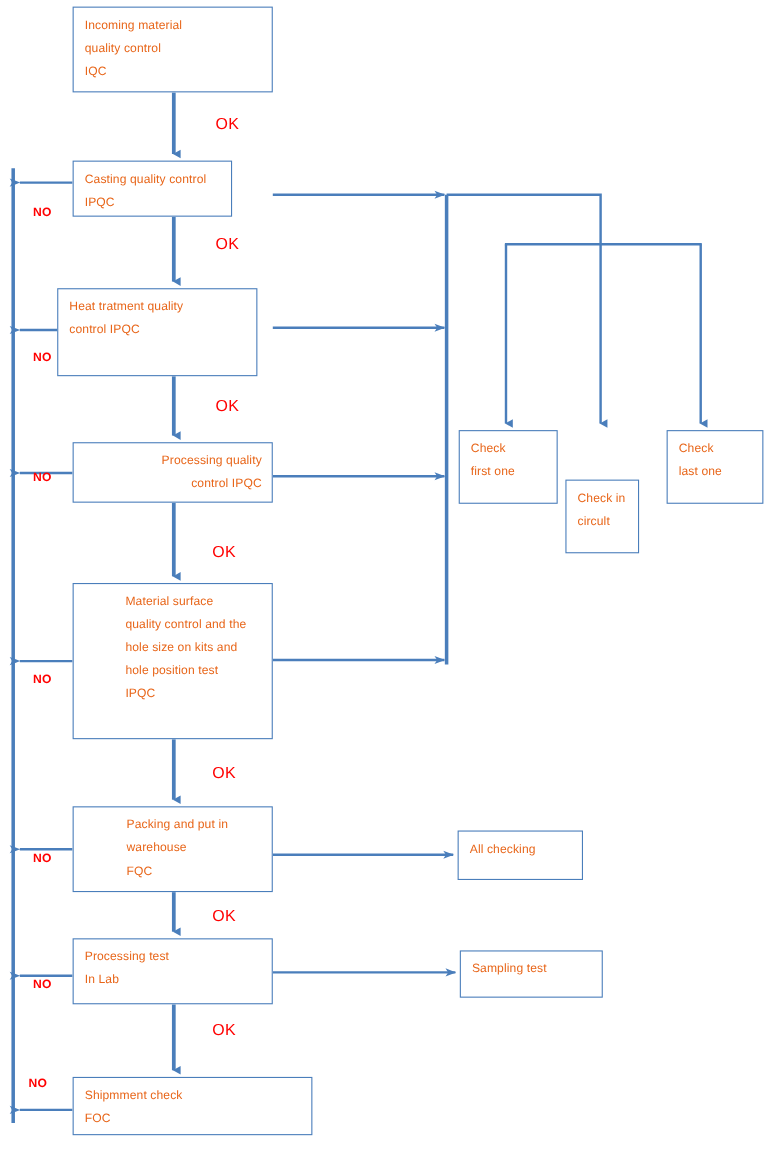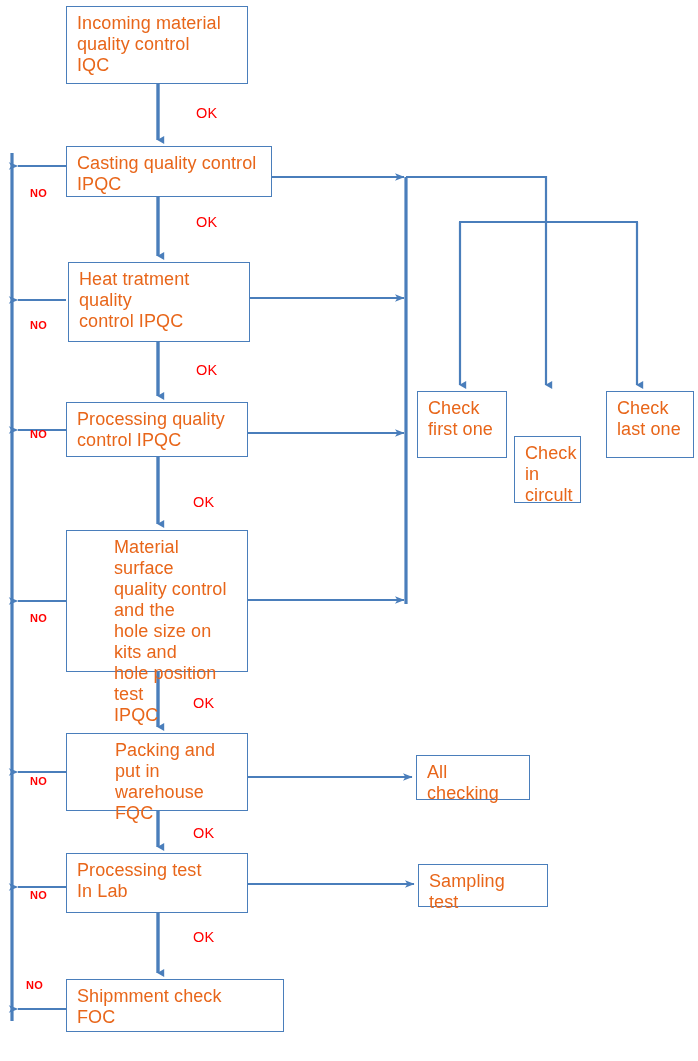--- a/index.html
+++ b/index.html
@@ -20,21 +20,21 @@
     top: 0;
     width: 698px;
     height: 1061px;
   }
   .node-box {
     position: absolute;
     box-sizing: border-box;
     border: 1px solid #4a7ebb;
     background: #ffffff;
     color: #e8661a;
-    font-size: 18px;
+    font-size: 11px;
     line-height: 21px;
     padding: 6px 9px 4px 10px;
     white-space: pre-line;
     letter-spacing: 0.1px;
   }
   .edge-label {
     position: absolute;
     color: #ff0000;
     font-size: 11px;
     font-weight: bold;
@@ -113,25 +113,25 @@
     <line class="wire" x1="459" y1="222" x2="638" y2="222"></line>
     <polyline class="wire" points="637,222 637,385" marker-end="url(#arrowDown)"></polyline>
 
     <line class="wire" x1="248" y1="777" x2="412" y2="777" marker-end="url(#arrowRight)"></line>
     <line class="wire" x1="248" y1="884" x2="414" y2="884" marker-end="url(#arrowRight)"></line>
   </svg>
 
   <div class="node-box" style="left: 66px; top: 6px; width: 182px; height: 78px;">Incoming  material
 quality control
    IQC</div>
-  <div class="node-box" style="left: 66px; top: 146px; width: 206px; height: 51px;">Casting quality control
+  <div class="node-box" style="left: 66px; top: 146px; width: 145px; height: 51px;">Casting quality control
            IPQC</div>
-  <div class="node-box" style="left: 68px; top: 262px; width: 182px; height: 80px;">Heat  tratment  quality
+  <div class="node-box" style="left: 52px; top: 262px; width: 182px; height: 80px;">Heat  tratment  quality
 control      IPQC</div>
-  <div class="node-box" style="left: 66px; top: 402px; width: 182px; height: 55px;">Processing  quality
+  <div class="node-box" style="left: 66px; top: 402px; width: 182px; height: 55px; text-align: right;">Processing  quality
 control     IPQC</div>
   <div class="node-box" style="left: 66px; top: 530px; width: 182px; height: 142px; padding-left: 47px;">Material surface
 quality control and the
 hole size on kits  and
 hole position test
 IPQC</div>
   <div class="node-box" style="left: 66px; top: 733px; width: 182px; height: 78px; padding-left: 48px;">Packing and  put in
 warehouse
 FQC</div>
   <div class="node-box" style="left: 66px; top: 853px; width: 182px; height: 60px;">Processing  test

